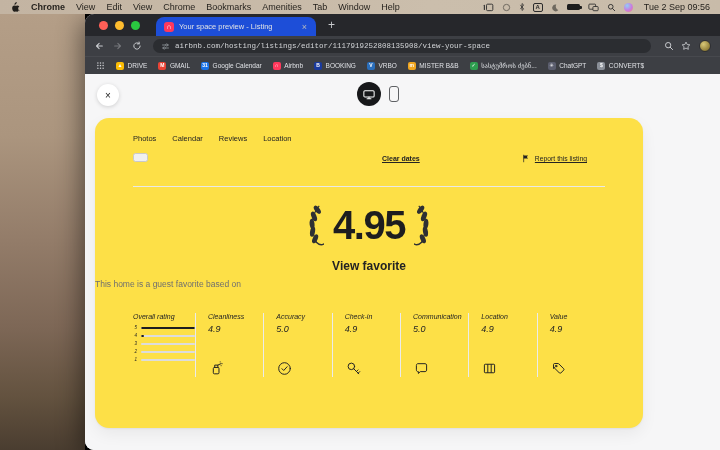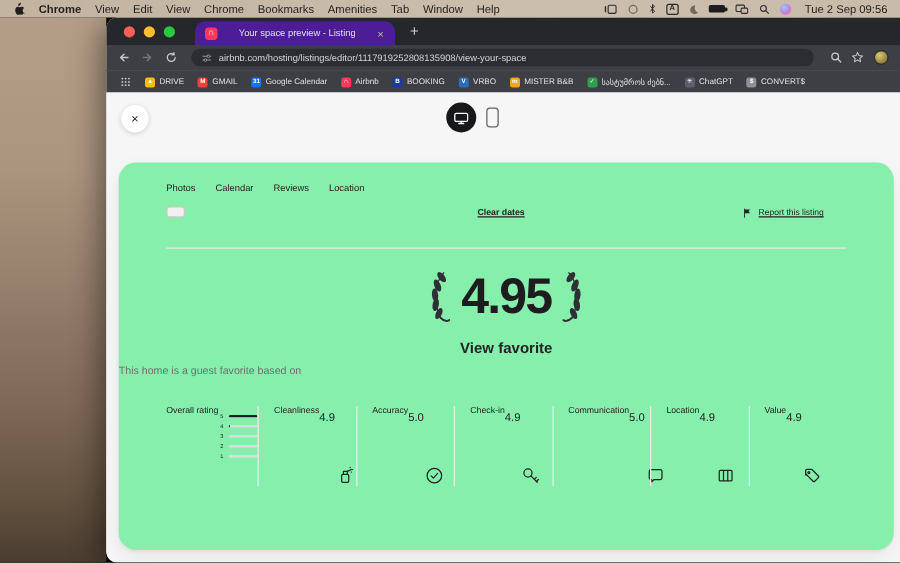--- a/index.html
+++ b/index.html
@@ -31,32 +31,32 @@
 
   
   #window { position:absolute; left:85px; top:14px; width:635px; height:436px;
     border-radius:9px 0 0 9px; overflow:hidden; background:#f6f6f7;
     box-shadow:-4px 6px 24px rgba(0,0,0,.45); }
 
   .tabstrip { height:22px; background:#26272b; display:flex; align-items:flex-end; padding-left:14px; }
   .traffic { display:flex; gap:7px; align-self:center; margin-right:16px; }
   .dot { width:9px; height:9px; border-radius:50%; }
   .dot.red{ background:#ff5f57; } .dot.yellow{ background:#febc2e; } .dot.green{ background:#2ac840; }
-  .tab { height:19px; width:160px; background:#4c1d95; border-radius:8px 8px 0 0;
-    display:flex; align-items:center; gap:17px; padding:0 8px; }
+  .tab { height:19px; width:160px; background:#1d4ed8; border-radius:8px 8px 0 0;
+    display:flex; align-items:center; gap:5px; padding:0 8px; }
   .tab-fav { width:10px; height:10px; border-radius:3px; background:#ff385c; flex:none;
     display:flex; align-items:center; justify-content:center; color:#fff; font-size:7px; font-weight:700; line-height:1; }
   .tab-title { flex:1; font-size:7.5px; color:#dfe1e5; white-space:nowrap; overflow:hidden; }
   .tab-close { color:#b9bbbf; font-size:9px; padding:0 1px; }
   .newtab { color:#c8cacd; font-size:12px; margin-left:12px; align-self:center; line-height:1; }
 
   .toolbar { height:20px; background:#3d3f44; display:flex; align-items:center; padding:0 9px; }
   .nav-btn { display:flex; align-items:center; margin-right:9px; }
   .omnibox { flex:1; height:14px; background:#2b2d31; border-radius:7px;
-    display:flex; align-items:center; gap:5px; padding:0 8px; margin:0 6px 0 2px; min-width:0; }
+    display:flex; align-items:center; gap:5px; padding:0 8px; margin:0 6px 0 2px; min-width:0;font-family:Liberation Mono, monospace; }
   .url { font-size:7.5px; color:#d2d4d7; white-space:nowrap; overflow:hidden; }
   .tool-ic { display:flex; align-items:center; margin-left:7px; }
   .avatar { width:12px; height:12px; border-radius:50%; margin-left:8px; flex:none;
     background:radial-gradient(circle at 35% 32%,#d9c878,#97843d 65%,#5f5526); border:1px solid #2e2f33; }
 
   .bookmarks { height:18px; background:#3d3f44; border-top:1px solid #47494e;
     display:flex; align-items:center; padding:0 11px; gap:11px; overflow:hidden; }
   .bm { display:flex; align-items:center; gap:3.5px; flex:none; }
   .bm-fav { width:8px; height:8px; border-radius:2px; display:flex; align-items:center;
     justify-content:center; font-size:5px; font-weight:700; color:#fff; line-height:1; flex:none; }
@@ -65,43 +65,43 @@
   
   .page { position:absolute; top:60px; left:0; right:0; bottom:0; background:#f6f6f7; }
   .close-btn { position:absolute; left:12px; top:10px; width:22px; height:22px; border-radius:50%;
     background:#fff; box-shadow:0 1px 4px rgba(0,0,0,.16); display:flex; align-items:center;
     justify-content:center; font-size:10px; color:#222; cursor:default; }
   .device-toggle { position:absolute; left:272px; top:8px; display:flex; align-items:center; gap:8px; }
   .desk-circle { width:24px; height:24px; border-radius:50%; background:#17181a;
     display:flex; align-items:center; justify-content:center; }
   .phone { width:10px; height:16px; border:1.4px solid #5f6164; border-radius:3px; }
 
-  .card { position:absolute; left:10px; top:56px; width:620px; height:310px;
-    background:#86efac; border-radius:14px;
+  .card { position:absolute; left:10px; top:44px; width:548px; height:310px;
+    background:#fde047; border-radius:14px;
     box-shadow:0 1px 2px rgba(0,0,0,.05), 0 6px 16px rgba(0,0,0,.06); }
   .card-tabs { display:flex; gap:16px; padding:16px 0 0 38px; }
   .card-tab { font-size:7.5px; color:#232323; }
   .row2 { position:relative; height:24px; margin-top:9px; }
   .partial-box { position:absolute; left:38px; top:1px; width:15px; height:9px;
     border:1px solid #c9c9c9; border-radius:2.5px; background:#f0f0f0; }
   .clear-dates { position:absolute; left:287px; top:3px; font-size:7px; color:#232323;
     text-decoration:underline; font-weight:600; }
   .report { position:absolute; right:56px; top:2px; display:flex; align-items:center; gap:5px; }
   .report-label { font-size:6.8px; color:#232323; text-decoration:underline; }
   .divider { height:1px; background:#e9e9e9; margin:10px 38px 0 38px; }
 
   .gf-score { display:flex; align-items:center; justify-content:center; gap:9px; margin-top:15px; }
   .score-num { font-size:40px; font-weight:800; color:#1d1d1f; letter-spacing:-1.5px; line-height:1; }
   .laurel { display:flex; }
   .laurel.right svg { transform:scaleX(-1); }
   .gf-title { text-align:center; font-size:12px; font-weight:700; color:#232323; margin-top:11px; }
   .gf-sub { text-align:left; font-size:8.5px; color:#6f6f6f; line-height:1.55; margin-top:5px; }
 
   .ratings { display:flex; margin:22px 38px 0 38px; height:64px; }
-  .rcol { flex:1; border-left:1px solid #ebebeb; padding-left:12px; display:flex; flex-direction:row; min-width:0; }
+  .rcol { flex:1; border-left:1px solid #ebebeb; padding-left:12px; display:flex; flex-direction:column; min-width:0;font-style:italic; }
   .rcol.first { border-left:none; padding-left:0; flex:1.12; }
   .rlabel { font-size:7px; color:#232323; white-space:nowrap; }
   .rvalue { font-size:9px; font-weight:500; color:#232323; margin-top:4px; }
   .ricon { margin-top:auto; display:flex; }
   .chart { margin-top:6px; display:flex; flex-direction:column; gap:3.5px; width:62px; }
   .crow { display:flex; align-items:center; gap:4px; }
   .cnum { font-size:4.5px; color:#232323; width:4px; line-height:1; text-align:right; }
   .ctrack { flex:1; height:2px; border-radius:1px; background:#dcdcdc; overflow:hidden; }
   .cfill { height:100%; background:#1d1d1f; border-radius:1px; }
 </style>

